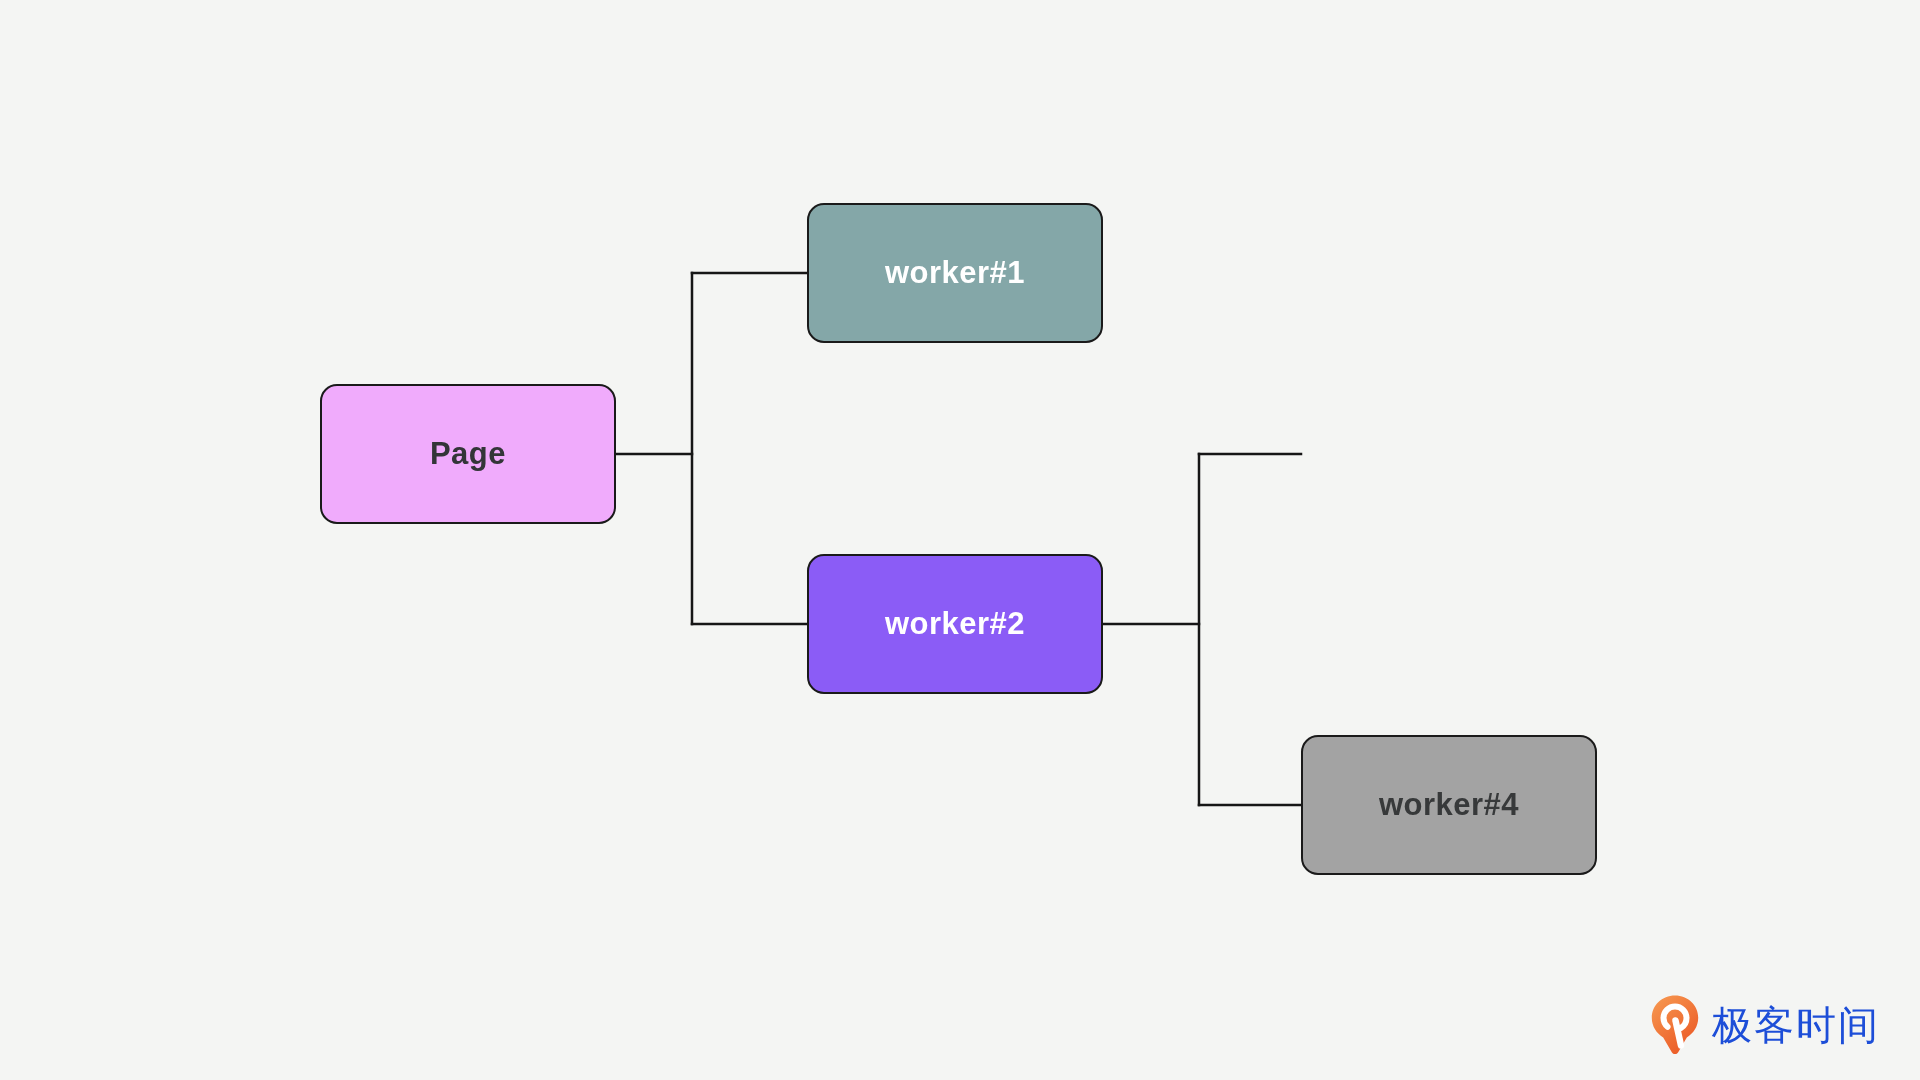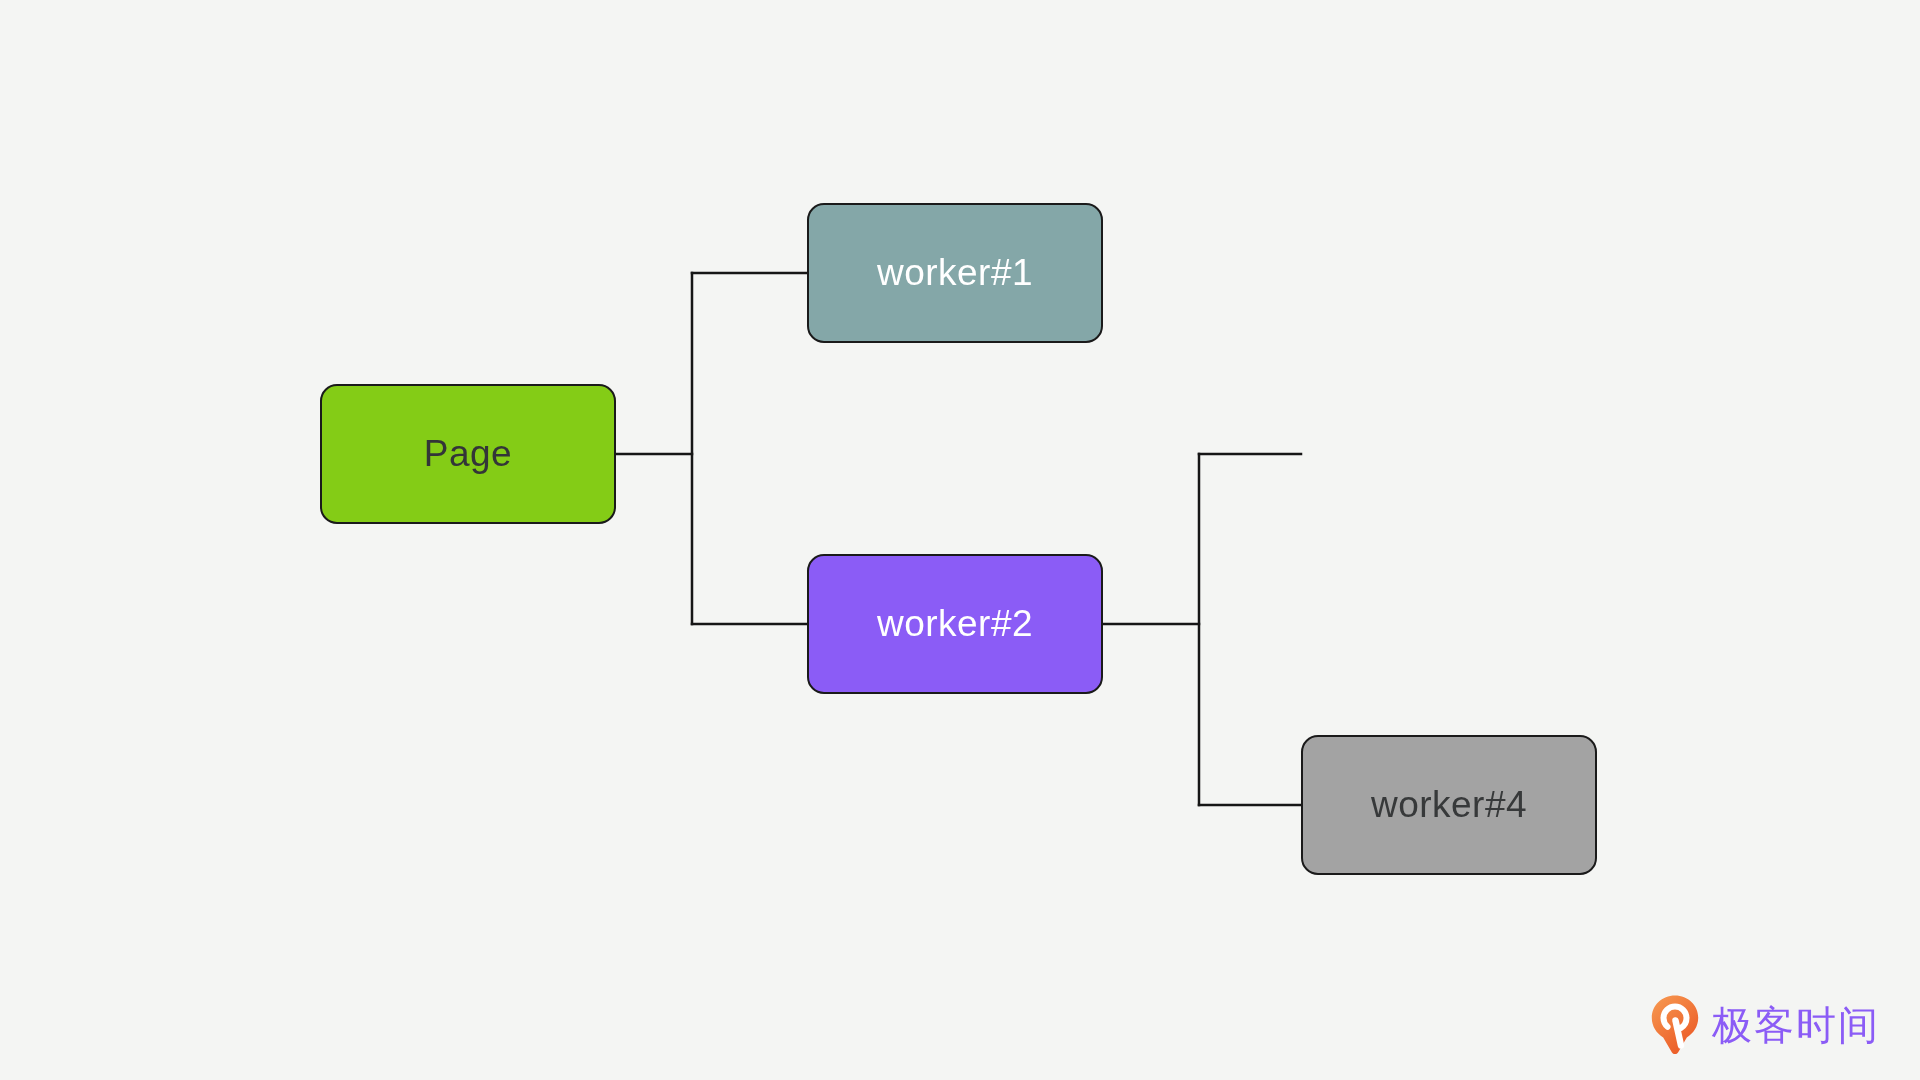--- a/index.html
+++ b/index.html
@@ -30,22 +30,22 @@
     width: 296px;
     height: 140px;
     border: 2px solid #1a1a1a;
     border-radius: 17px;
     display: flex;
     align-items: center;
     justify-content: center;
     box-sizing: border-box;
   }
   .node-label {
-    font-size: 37px;
-    font-weight: normal;
+    font-size: 31px;
+    font-weight: bold;
     letter-spacing: 0.5px;
   }
   .node-page    { left: 320px;  top: 384px; }
   .node-worker1 { left: 807px;  top: 203px; }
   .node-worker2 { left: 807px;  top: 554px; }
   .node-worker3 { left: 1301px; top: 384px; }
   .node-worker4 { left: 1301px; top: 735px; }
 
   .watermark {
     position: absolute;
@@ -77,21 +77,21 @@
     <path class="edge" d="M 616 454 H 692" fill="none" stroke-width="2.5" stroke-linecap="square" stroke="#161616"></path>
     <path class="edge" d="M 692 273 V 624" fill="none" stroke-width="2.5" stroke-linecap="square" stroke="#161616"></path>
     <path class="edge" d="M 692 273 H 807" fill="none" stroke-width="2.5" stroke-linecap="square" stroke="#161616"></path>
     <path class="edge" d="M 692 624 H 807" fill="none" stroke-width="2.5" stroke-linecap="square" stroke="#161616"></path>
     <path class="edge" d="M 1103 624 H 1199" fill="none" stroke-width="2.5" stroke-linecap="square" stroke="#161616"></path>
     <path class="edge" d="M 1199 454 V 805" fill="none" stroke-width="2.5" stroke-linecap="square" stroke="#161616"></path>
     <path class="edge" d="M 1199 454 H 1301" fill="none" stroke-width="2.5" stroke-linecap="square" stroke="#161616"></path>
     <path class="edge" d="M 1199 805 H 1301" fill="none" stroke-width="2.5" stroke-linecap="square" stroke="#161616"></path>
   </svg>
 
-  <div class="node node-page" style="background: #84cc16; color: rgb(51, 53, 56); border-color: rgb(26, 26, 26);">
+  <div class="node node-page" style="background: #f0abfc; color: rgb(51, 53, 56); border-color: rgb(26, 26, 26);">
     <span class="node-label">Page</span>
   </div>
 
   <div class="node node-worker1" style="background: rgb(132, 167, 168); color: rgb(255, 255, 255); border-color: rgb(26, 26, 26);">
     <span class="node-label">worker#1</span>
   </div>
 
   <div class="node node-worker2" style="background: #8b5cf6; color: rgb(255, 255, 255); border-color: rgb(26, 26, 26);">
     <span class="node-label">worker#2</span>
   </div>
@@ -106,16 +106,16 @@
       <defs>
         <linearGradient id="gt-grad" x1="0" y1="0" x2="0.7" y2="1">
           <stop offset="0" id="gt-grad-top" stop-color="#f79b52"></stop>
           <stop offset="1" id="gt-grad-bottom" stop-color="#eb5925"></stop>
         </linearGradient>
       </defs>
       <path d="M25 1.5 C12 1.5 1.8 11.3 1.8 23.7 C1.8 32.3 6.5 39.2 13.2 43.4 L21.8 58.2 C23.2 60.7 26.8 60.7 28.2 58.2 L36.8 43.4 C43.5 39.2 48.2 32.3 48.2 23.7 C48.2 11.3 38 1.5 25 1.5 Z" fill="url(#gt-grad)"></path>
       <circle cx="25" cy="24" r="11.5" fill="none" stroke="#ffffff" stroke-width="6" stroke-dasharray="58 14.3" stroke-dashoffset="-26" stroke-linecap="round"></circle>
       <path d="M25.5 26.5 L31 51.5" fill="none" stroke="#ffffff" stroke-width="6.5" stroke-linecap="round"></path>
     </svg>
-    <span class="brand-text" style="color: #8b5cf6;">极客时间</span>
+    <span class="brand-text" style="color: #1d4ed8;">极客时间</span>
   </div>
 
 </div>
 
 </body></html>

